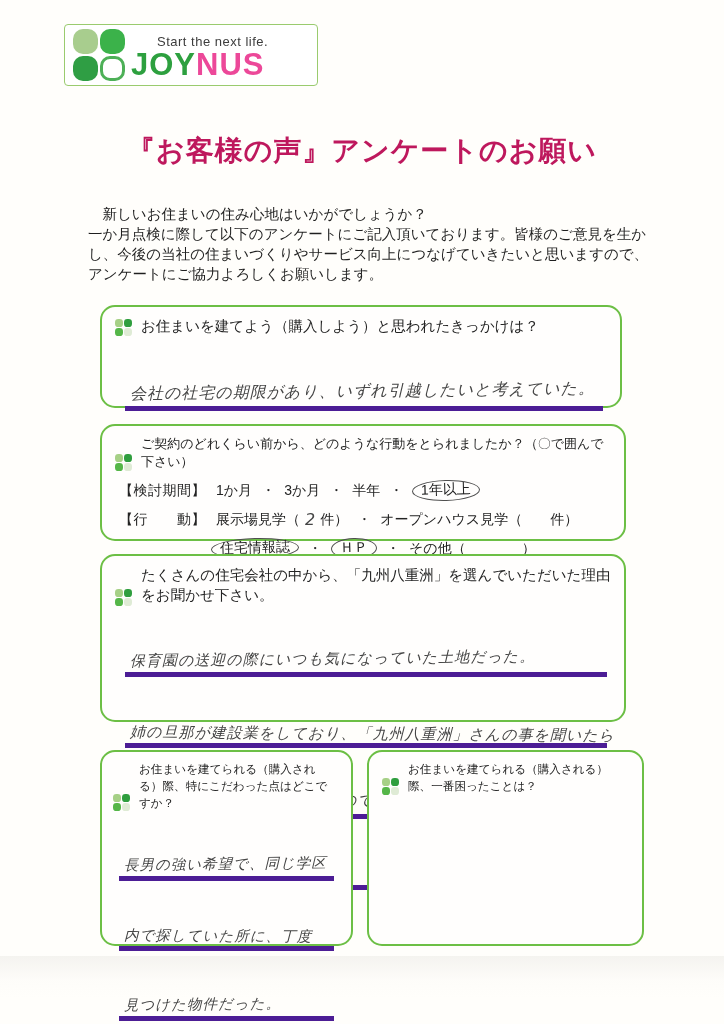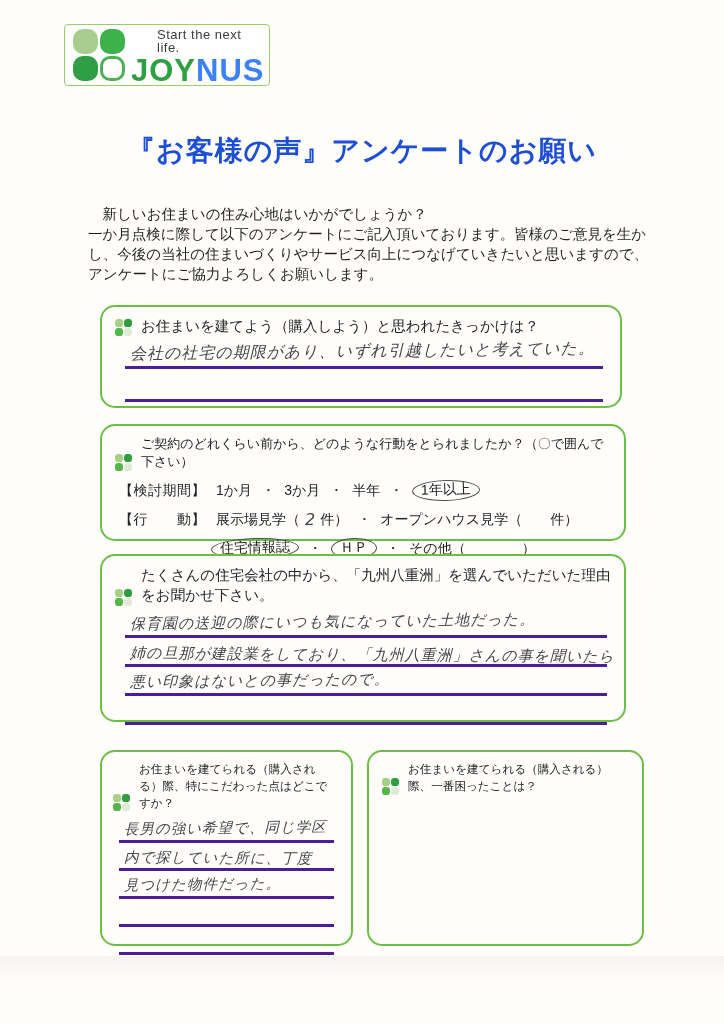--- a/index.html
+++ b/index.html
@@ -3,59 +3,59 @@
 <meta charset="utf-8">
 <style>
   html,body{margin:0;padding:0;background:#ffffff;}
   .page{
     position:relative;width:724px;height:1024px;margin:0 auto;
     background:#fffefb;overflow:hidden;
     font-family:"Liberation Sans","DejaVu Sans",sans-serif;color:#232323;
   }
   
   .logo-box{
-    position:absolute;left:64px;top:24px;width:206px;height:62px;
+    position:absolute;left:64px;top:24px;width:254px;height:62px;
     border:1px solid #9acb6e;border-radius:4px;background:#fff;
     display:flex;align-items:center;gap:6px;padding:18px 8px;box-sizing:border-box;
   }
   .clover{display:grid;grid-template-columns:25px 25px;grid-template-rows:25px 25px;gap:2px;}
   .clover i{display:block;border-radius:40%;}
   .clover .p1{background:#a8cd8e;}
   .clover .p2{background:#3bb24a;}
   .clover .p3{background:#2f9e44;}
   .clover .p4{background:#ffffff;border:3px solid #4db057;box-sizing:border-box;}
   .logo-text{display:flex;flex-direction:column;line-height:1;margin-top:2px;}
   .tagline{font-size:13px;color:#3c3c3c;letter-spacing:.5px;margin:2px 0 1px 26px;}
   .brand{font-size:31px;font-weight:bold;letter-spacing:1px;}
   .brand .joy{color:#2da03f;}
-  .brand .nus{color:#3b82f6;}
+  .brand .nus{color:#ec4899;}
   
   .title{
     position:absolute;left:0;top:132px;width:100%;text-align:center;
-    font-size:28px;font-weight:bold;letter-spacing:1px;color:#1d4ed8;
+    font-size:28px;font-weight:bold;letter-spacing:1px;color:#be185d;
   }
   .intro{position:absolute;left:88px;top:204px;font-size:14.5px;line-height:20px;color:#1f1f1f;}
   .intro div{white-space:nowrap;}
   
   .gbox{
     position:absolute;border:2px solid #6cbf45;border-radius:15px;background:#fffefd;
     box-sizing:border-box;padding:9px 13px 6px 13px;
   }
   .qhead{display:flex;gap:9px;align-items:flex-end;}
   .qtext{line-height:1.4;}
   .fs14{font-size:14.5px;} .fs13{font-size:13px;} .fs115{font-size:11.6px;line-height:1.45;}
   .mini-clover{display:grid;grid-template-columns:8px 8px;grid-template-rows:8px 8px;gap:1px;margin-top:2px;flex:0 0 auto;}
   .mini-clover i{display:block;border-radius:42%;}
   .mini-clover .m1{background:#a6d086;}
   .mini-clover .m2{background:#2f9e3e;}
   .mini-clover .m3{background:#55b648;}
   .mini-clover .m4{background:#dfebd5;}
   
   .rules{margin:0 4px 0 10px;}
-  .rule{position:relative;border-bottom:3px solid #4c1d95;}
+  .rule{position:relative;border-bottom:5px solid #4c1d95;margin-top:40px;}
   .hw{
     position:absolute;left:5px;bottom:1px;white-space:nowrap;
     font-family:"DejaVu Sans",sans-serif;font-style:italic;color:#454545;
     letter-spacing:1px;transform-origin:left bottom;
   }
   .rule:nth-child(odd) .hw{transform:rotate(-0.7deg);}
   .rule:nth-child(even) .hw{transform:rotate(0.4deg);}
   
   #box1{left:100px;top:305px;width:522px;height:103px;}
   #box1 .rule{height:30px;} #box1 .hw{font-size:16px;}

